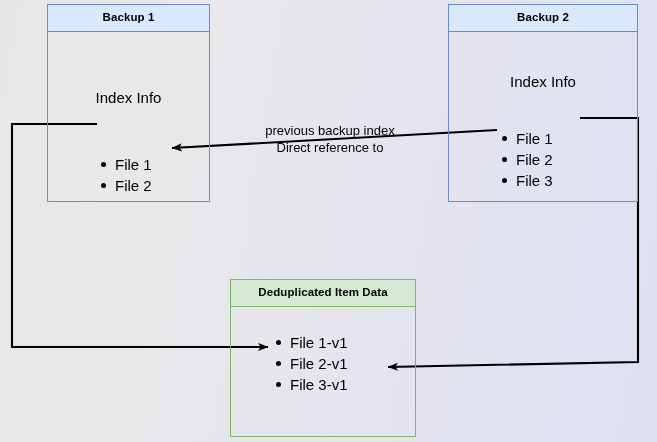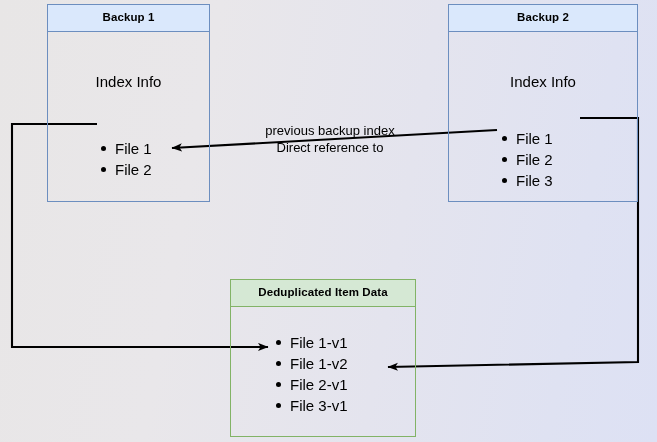--- a/index.html
+++ b/index.html
@@ -131,21 +131,21 @@
       </marker>
     </defs>
 
     <path d="M 97,124 L 12,124 L 12,347 L 268,347" fill="none" stroke="#000000" stroke-width="2.1" marker-end="url(#arrowhead)"></path>
 
     <path d="M 580,118 L 638,118 L 638,362 L 388,367" fill="none" stroke="#000000" stroke-width="2.1" marker-end="url(#arrowhead)"></path>
 
     <path d="M 497,130 L 172,148" fill="none" stroke="#000000" stroke-width="2.1" marker-end="url(#arrowhead)"></path>
   </svg>
 
-  <div class="dbox blue" style="left:47px; top:4px; width:163px; height:198px;">
+  <div class="dbox blue" style="left:47px; top:4px; width:163px; height:198px;gap:16px;">
     <div class="dbox-header">Backup 1</div>
     <div class="dbox-body">
       <div class="index-info" style="top:41px;">Index Info</div>
       <ul class="file-list" style="left:37px; top:106px;">
         <li>File 1</li>
         <li>File 2</li>
       </ul>
     </div>
   </div>
 
@@ -159,21 +159,20 @@
         <li>File 3</li>
       </ul>
     </div>
   </div>
 
   <div class="dbox green" style="left:230px; top:279px; width:186px; height:158px;">
     <div class="dbox-header">Deduplicated Item Data</div>
     <div class="dbox-body">
       <ul class="file-list" style="left:29px; top:25px;text-align:right;">
         <li>File 1-v1</li>
-        <li>File 1-v2</li>
         <li>File 2-v1</li>
         <li>File 3-v1</li>
       </ul>
     </div>
   </div>
 
   <div class="edge-label" style="left:246px; top:122px; width:168px;">
     <div>previous backup index</div>
     <div>Direct reference to</div>
   </div>

